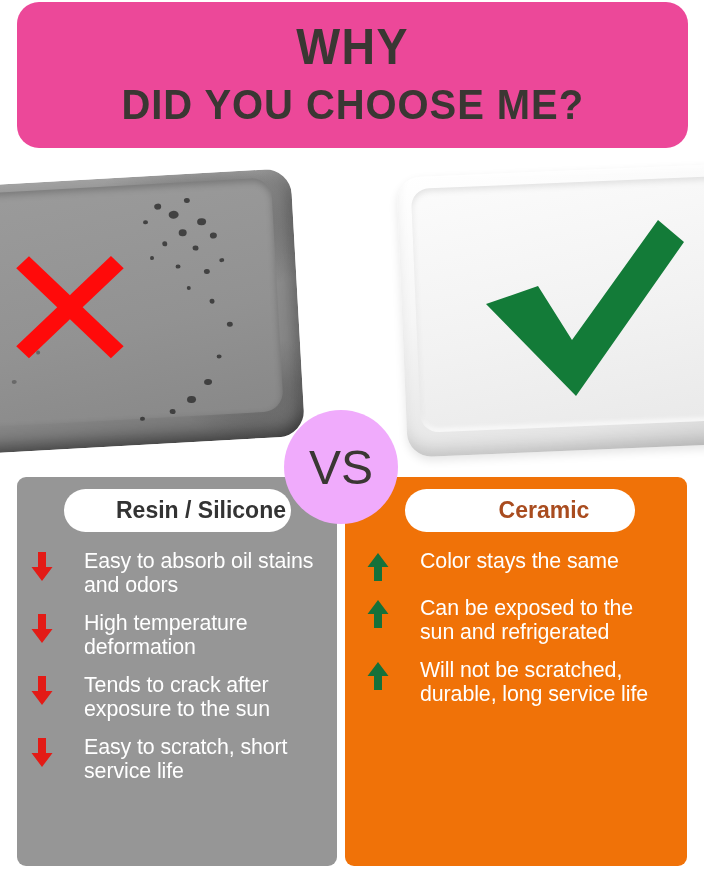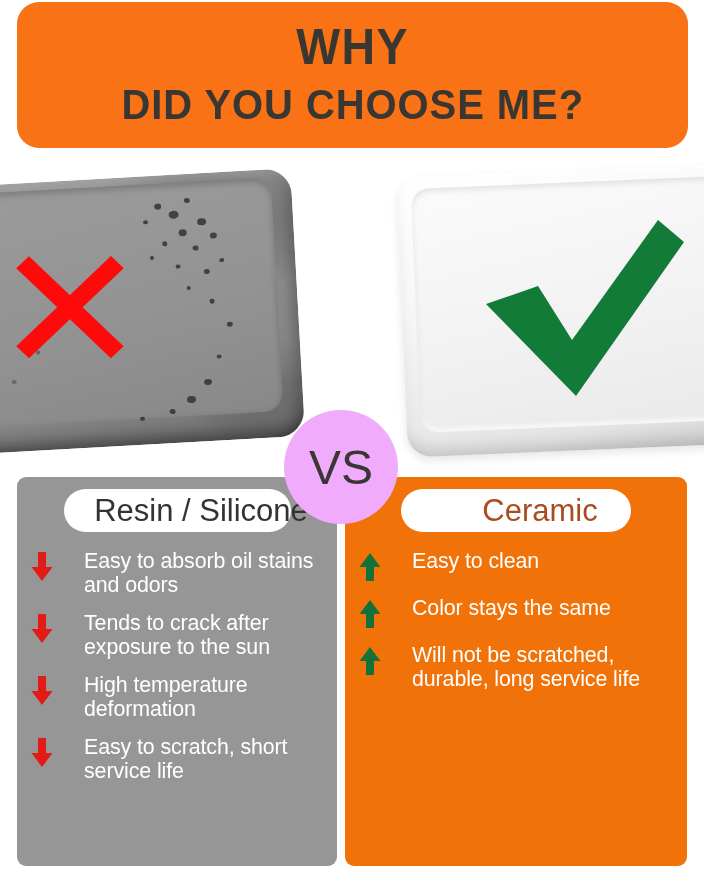--- a/index.html
+++ b/index.html
@@ -13,21 +13,21 @@
     position:relative;
     width:704px; height:879px;
     background:#ffffff;
   }
 
   
   #header-banner {
     position:absolute;
     left:17px; top:2px;
     width:671px; height:146px;
-    background:#f97316;
+    background:#ec4899;
     border-radius:22px;
     display:flex;
     flex-direction:column;
     align-items:center;
     justify-content:center;
   }
   #title-line-1 {
     font-size:50px;
     font-weight:bold;
     color:#3A3733;
@@ -162,35 +162,36 @@
   }
   #panel-resin {
     left:17px;
     width:320px;
     background:#969696;
   }
   #panel-ceramic {
     left:345px;
     width:342px;
     background:#F07208;
+    padding-left:8px;
   }
   .panel-pill {
     margin:0 auto;
     background:#ffffff;
     border-radius:30px;
     height:43px;
     display:flex;
     align-items:center;
     justify-content:center;
   }
   #pill-resin { width:227px; }
   #pill-ceramic { width:230px; }
   .pill-label {
-    font-size:31px;
-    font-weight:normal;
+    font-size:23px;
+    font-weight:bold;
     white-space:nowrap;
     margin-left:48px;
   }
   #pill-label-resin { color:#333333; }
   #pill-label-ceramic { color:#A94C1F; }
 
   .feature-list {
     list-style:none;
     margin-top:17px;
     padding:0 10px 0 14px;
@@ -283,53 +284,53 @@
         <li class="feature-item">
           <svg class="arrow" viewBox="0 0 22 30">
             <path d="M7 0 H15 V15 H21.5 L11 29 L0.5 15 H7 Z" fill="#E31B16"></path>
           </svg>
           <span class="feature-text">Easy to absorb oil stains and odors</span>
         </li>
         <li class="feature-item">
           <svg class="arrow" viewBox="0 0 22 30">
             <path d="M7 0 H15 V15 H21.5 L11 29 L0.5 15 H7 Z" fill="#E31B16"></path>
           </svg>
+          <span class="feature-text">High temperature deformation</span>
+        </li>
+        <li class="feature-item">
+          <svg class="arrow" viewBox="0 0 22 30">
+            <path d="M7 0 H15 V15 H21.5 L11 29 L0.5 15 H7 Z" fill="#E31B16"></path>
+          </svg>
           <span class="feature-text">Tends to crack after exposure to the sun</span>
-        </li>
-        <li class="feature-item">
-          <svg class="arrow" viewBox="0 0 22 30">
-            <path d="M7 0 H15 V15 H21.5 L11 29 L0.5 15 H7 Z" fill="#E31B16"></path>
-          </svg>
-          <span class="feature-text">High temperature deformation</span>
         </li>
         <li class="feature-item">
           <svg class="arrow" viewBox="0 0 22 30">
             <path d="M7 0 H15 V15 H21.5 L11 29 L0.5 15 H7 Z" fill="#E31B16"></path>
           </svg>
           <span class="feature-text">Easy to scratch, short service life</span>
         </li>
       </ul>
     </div>
 
     <div class="panel" id="panel-ceramic">
       <div class="panel-pill" id="pill-ceramic">
         <span class="pill-label" id="pill-label-ceramic">Ceramic</span>
       </div>
       <ul class="feature-list">
         <li class="feature-item">
           <svg class="arrow" viewBox="0 0 22 30">
             <path d="M11 1 L21.5 15 H15 V29 H7 V15 H0.5 Z" fill="#15713A"></path>
           </svg>
-          <span class="feature-text">Easy to clean</span>
+          <span class="feature-text">Color stays the same</span>
         </li>
         <li class="feature-item">
           <svg class="arrow" viewBox="0 0 22 30">
             <path d="M11 1 L21.5 15 H15 V29 H7 V15 H0.5 Z" fill="#15713A"></path>
           </svg>
-          <span class="feature-text">Color stays the same</span>
+          <span class="feature-text">Can be exposed to the sun and refrigerated</span>
         </li>
         <li class="feature-item">
           <svg class="arrow" viewBox="0 0 22 30">
             <path d="M11 1 L21.5 15 H15 V29 H7 V15 H0.5 Z" fill="#15713A"></path>
           </svg>
           <span class="feature-text">Will not be scratched, durable, long service life</span>
         </li>
       </ul>
     </div>
   </div>

